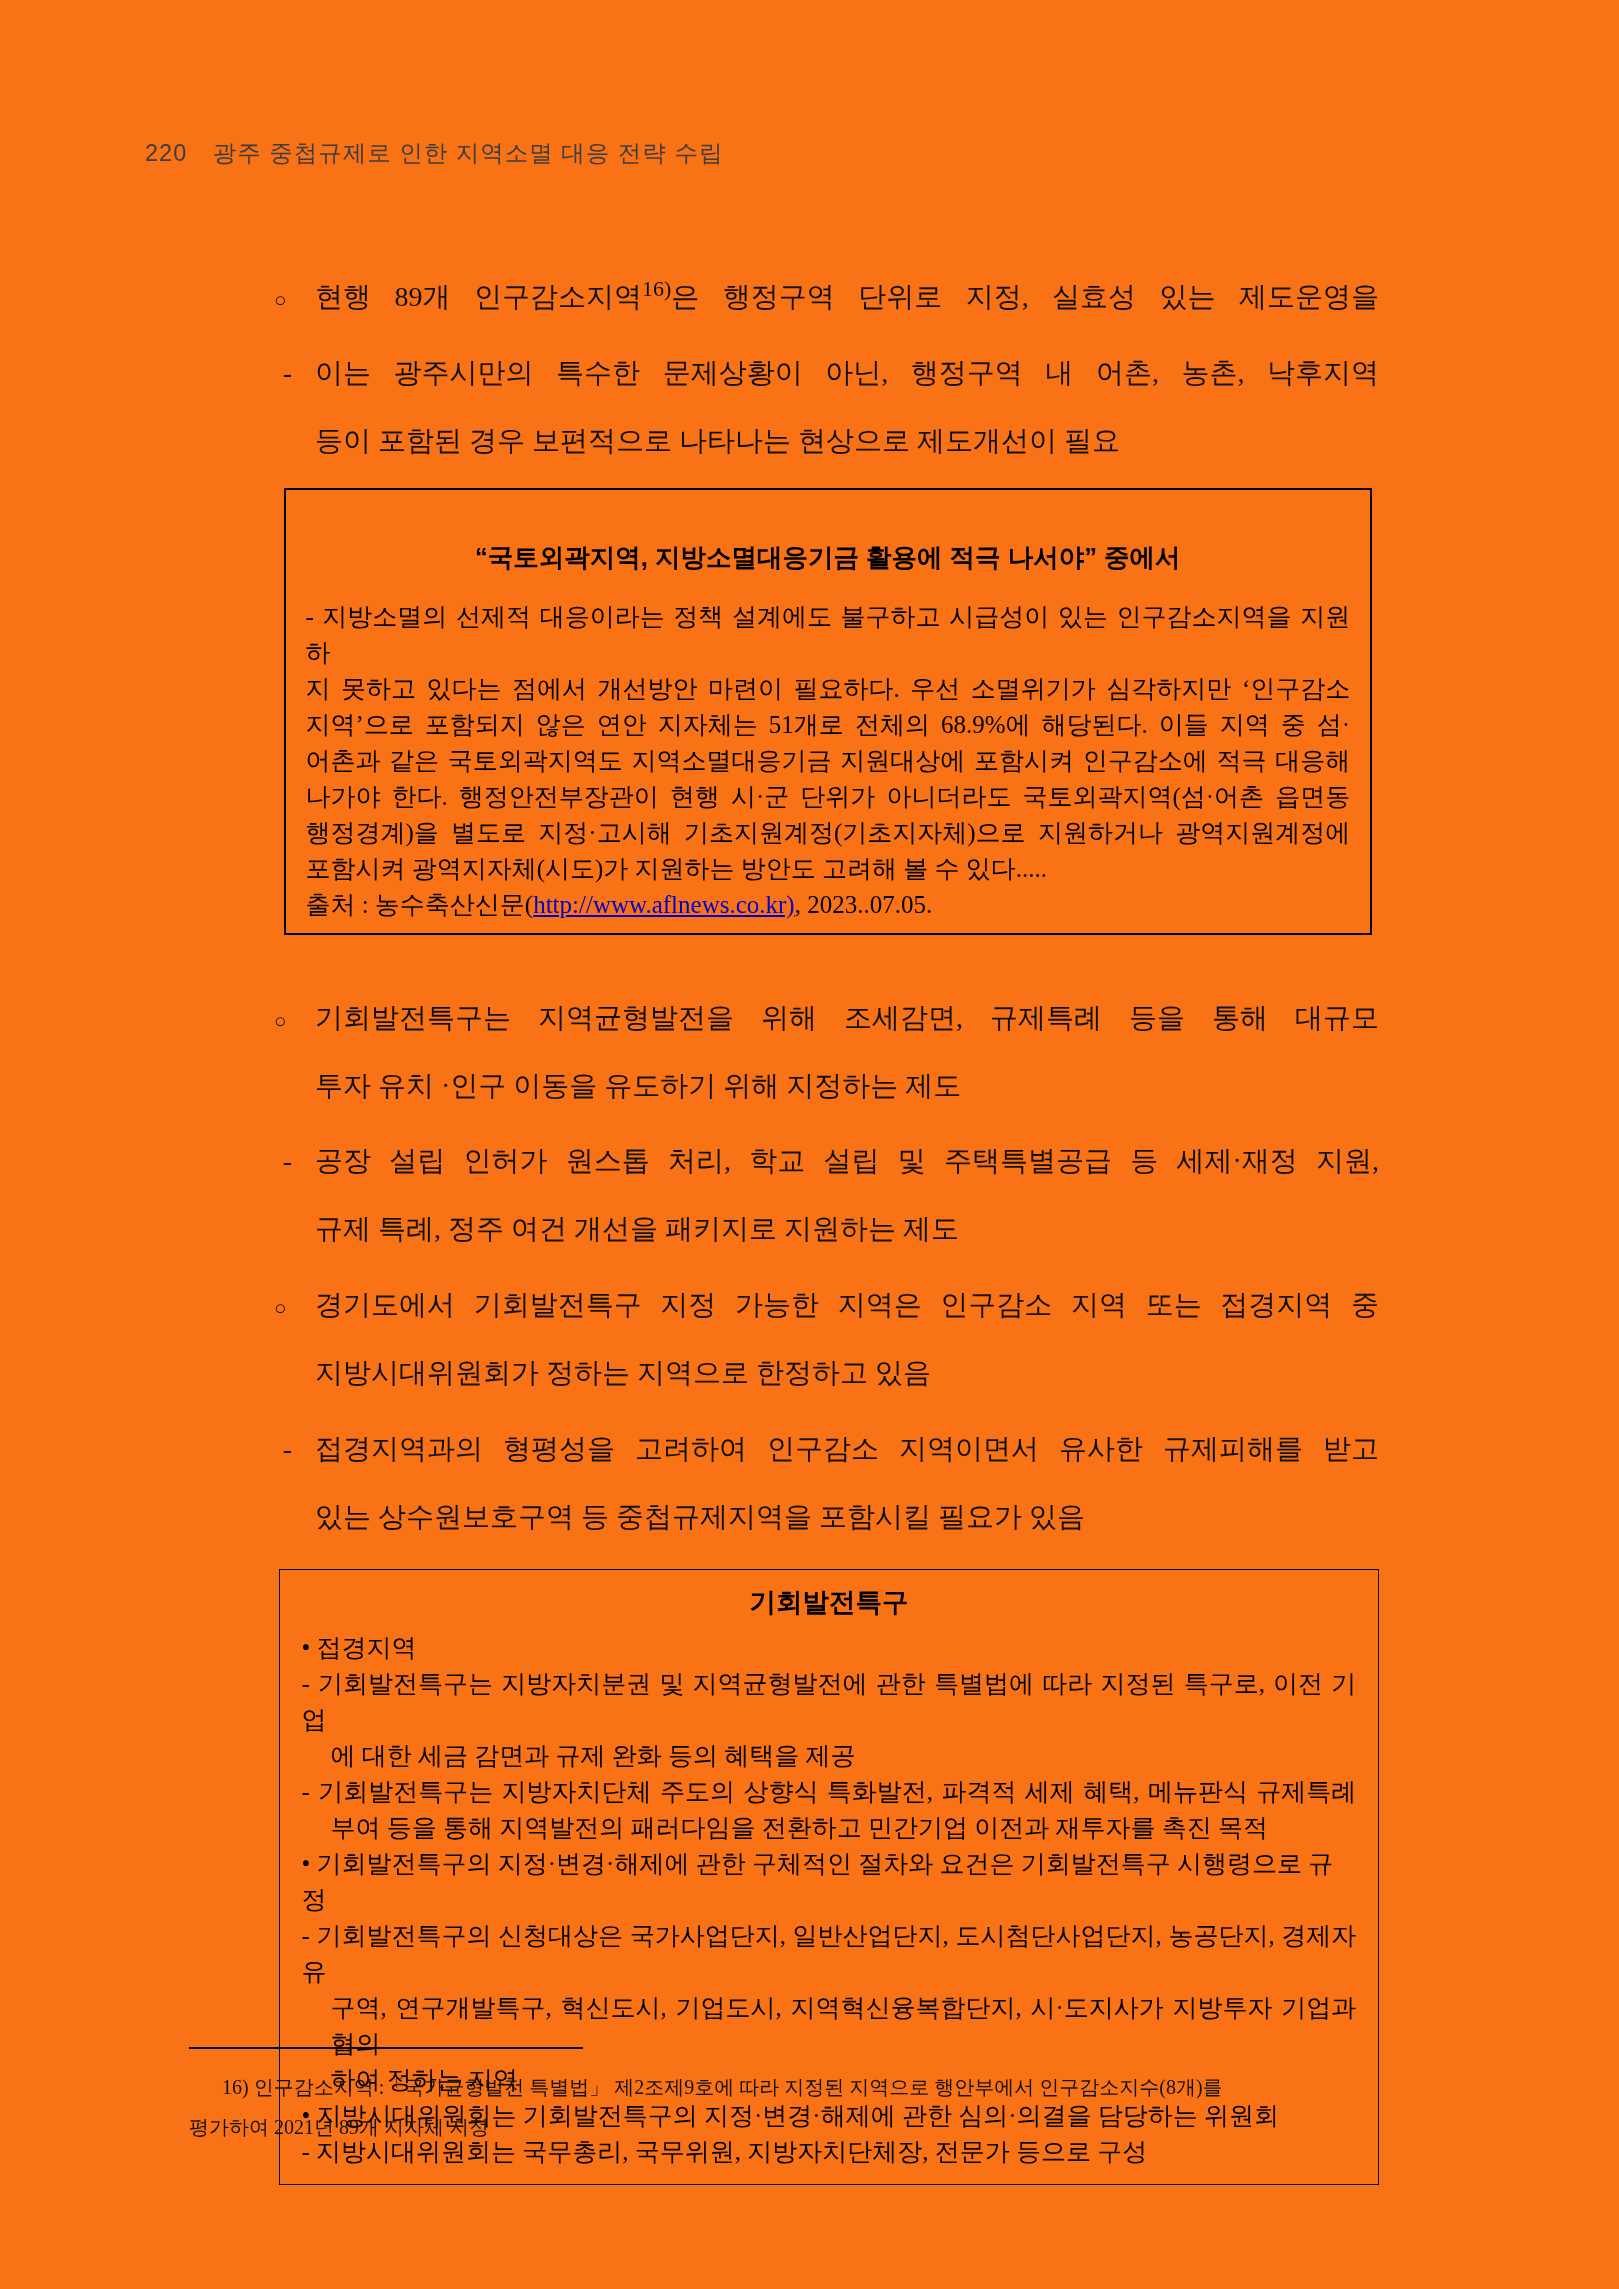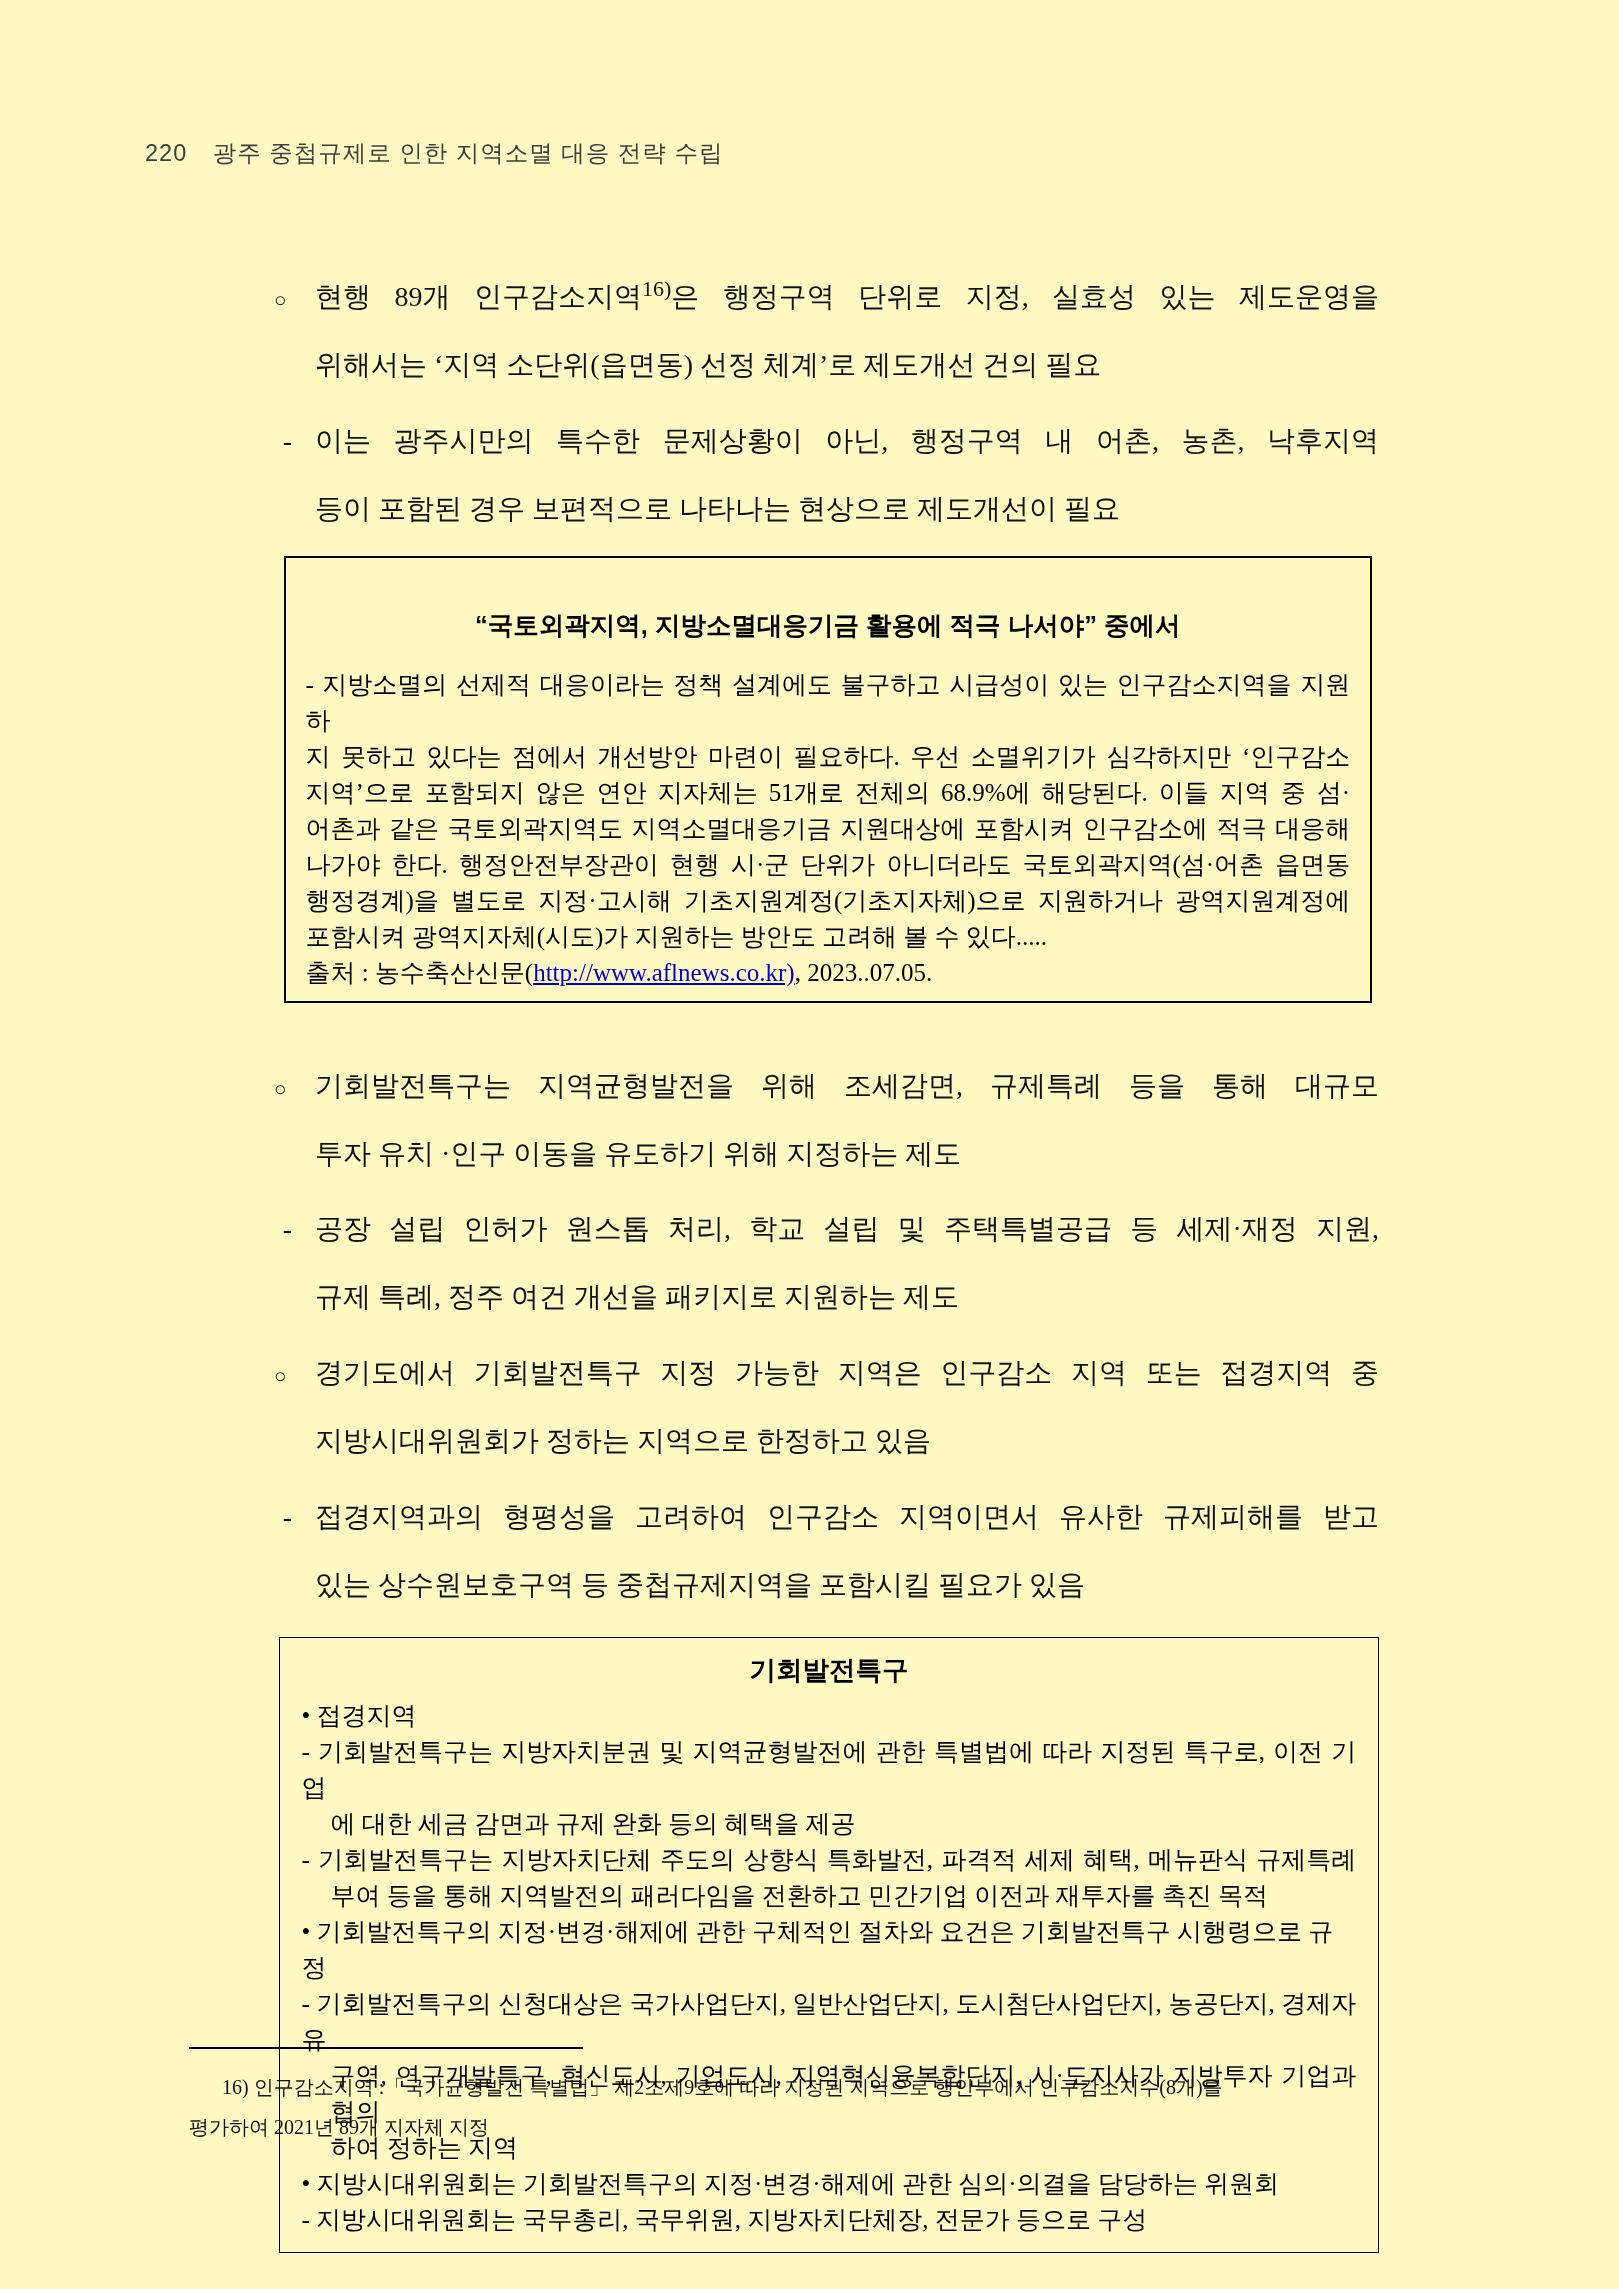--- a/index.html
+++ b/index.html
@@ -2,21 +2,21 @@
 <html><head>
 <meta charset="utf-8">
 <style>
   * { margin: 0; padding: 0; box-sizing: border-box; }
   html, body { background: #888; }
   .page {
     position: relative;
     width: 1619px;
     height: 2290px;
     margin: 0 auto;
-    background: #fef9c3;
+    background: #f97316;
     font-family: "Liberation Serif", "DejaVu Serif", serif;
     color: #000000;
     overflow: hidden;
   }
   
   .running-header {
     position: absolute;
     top: 137px;
     left: 145px;
     font-family: "Liberation Sans", "DejaVu Sans", sans-serif;
@@ -124,21 +124,20 @@
 
   <div class="running-header">
     <span class="pagenum">220</span><span>광주 중첩규제로 인한 지역소멸 대응 전략 수립</span>
   </div>
 
   <div class="content">
 
     <div class="item circle">
       <span class="marker">○</span>
       <span class="line j"><span>현행 89개 인구감소지역</span><sup class="fnref">16)</sup><span>은 행정구역 단위로 지정, 실효성 있는 제도운영을</span></span>
-      <span class="line">위해서는 ‘지역 소단위(읍면동) 선정 체계’로 제도개선 건의 필요</span>
     </div>
 
     <div class="item dash">
       <span class="marker">-</span>
       <span class="line j">이는 광주시만의 특수한 문제상황이 아닌, 행정구역 내 어촌, 농촌, 낙후지역</span>
       <span class="line">등이 포함된 경우 보편적으로 나타나는 현상으로 제도개선이 필요</span>
     </div>
 
     <div class="quote-box">
       <div class="box-title">“국토외곽지역, 지방소멸대응기금 활용에 적극 나서야” 중에서</div>

